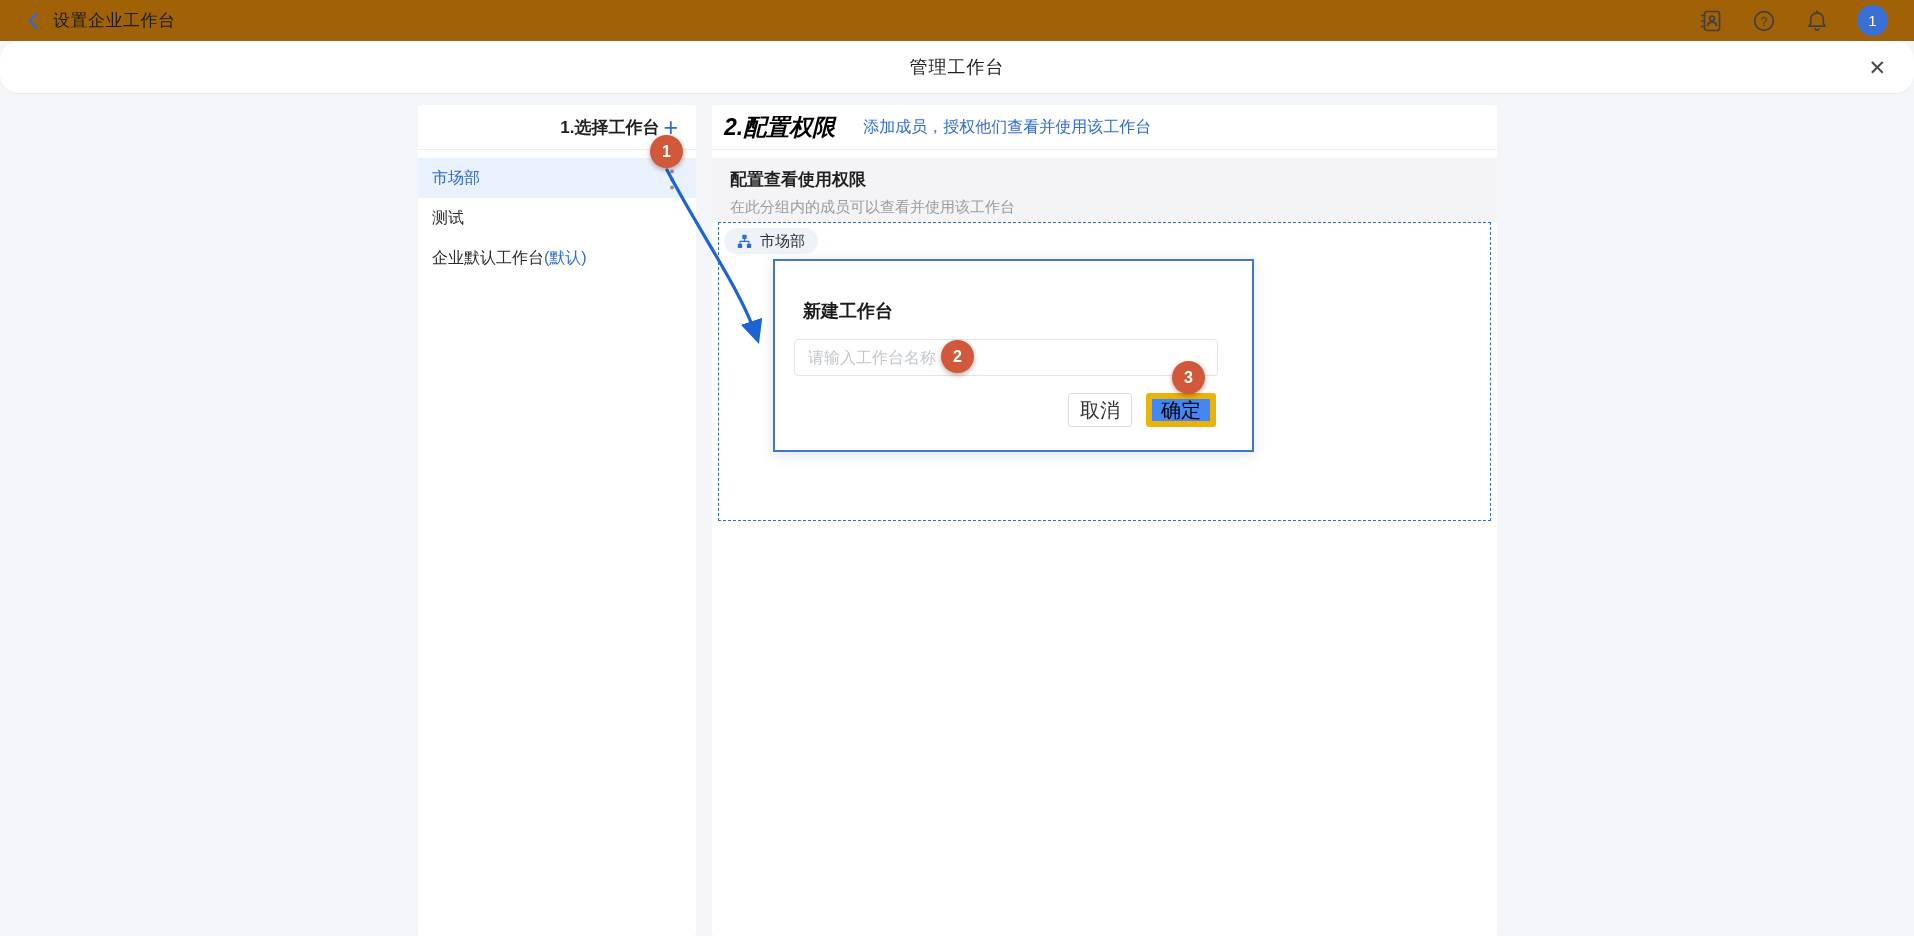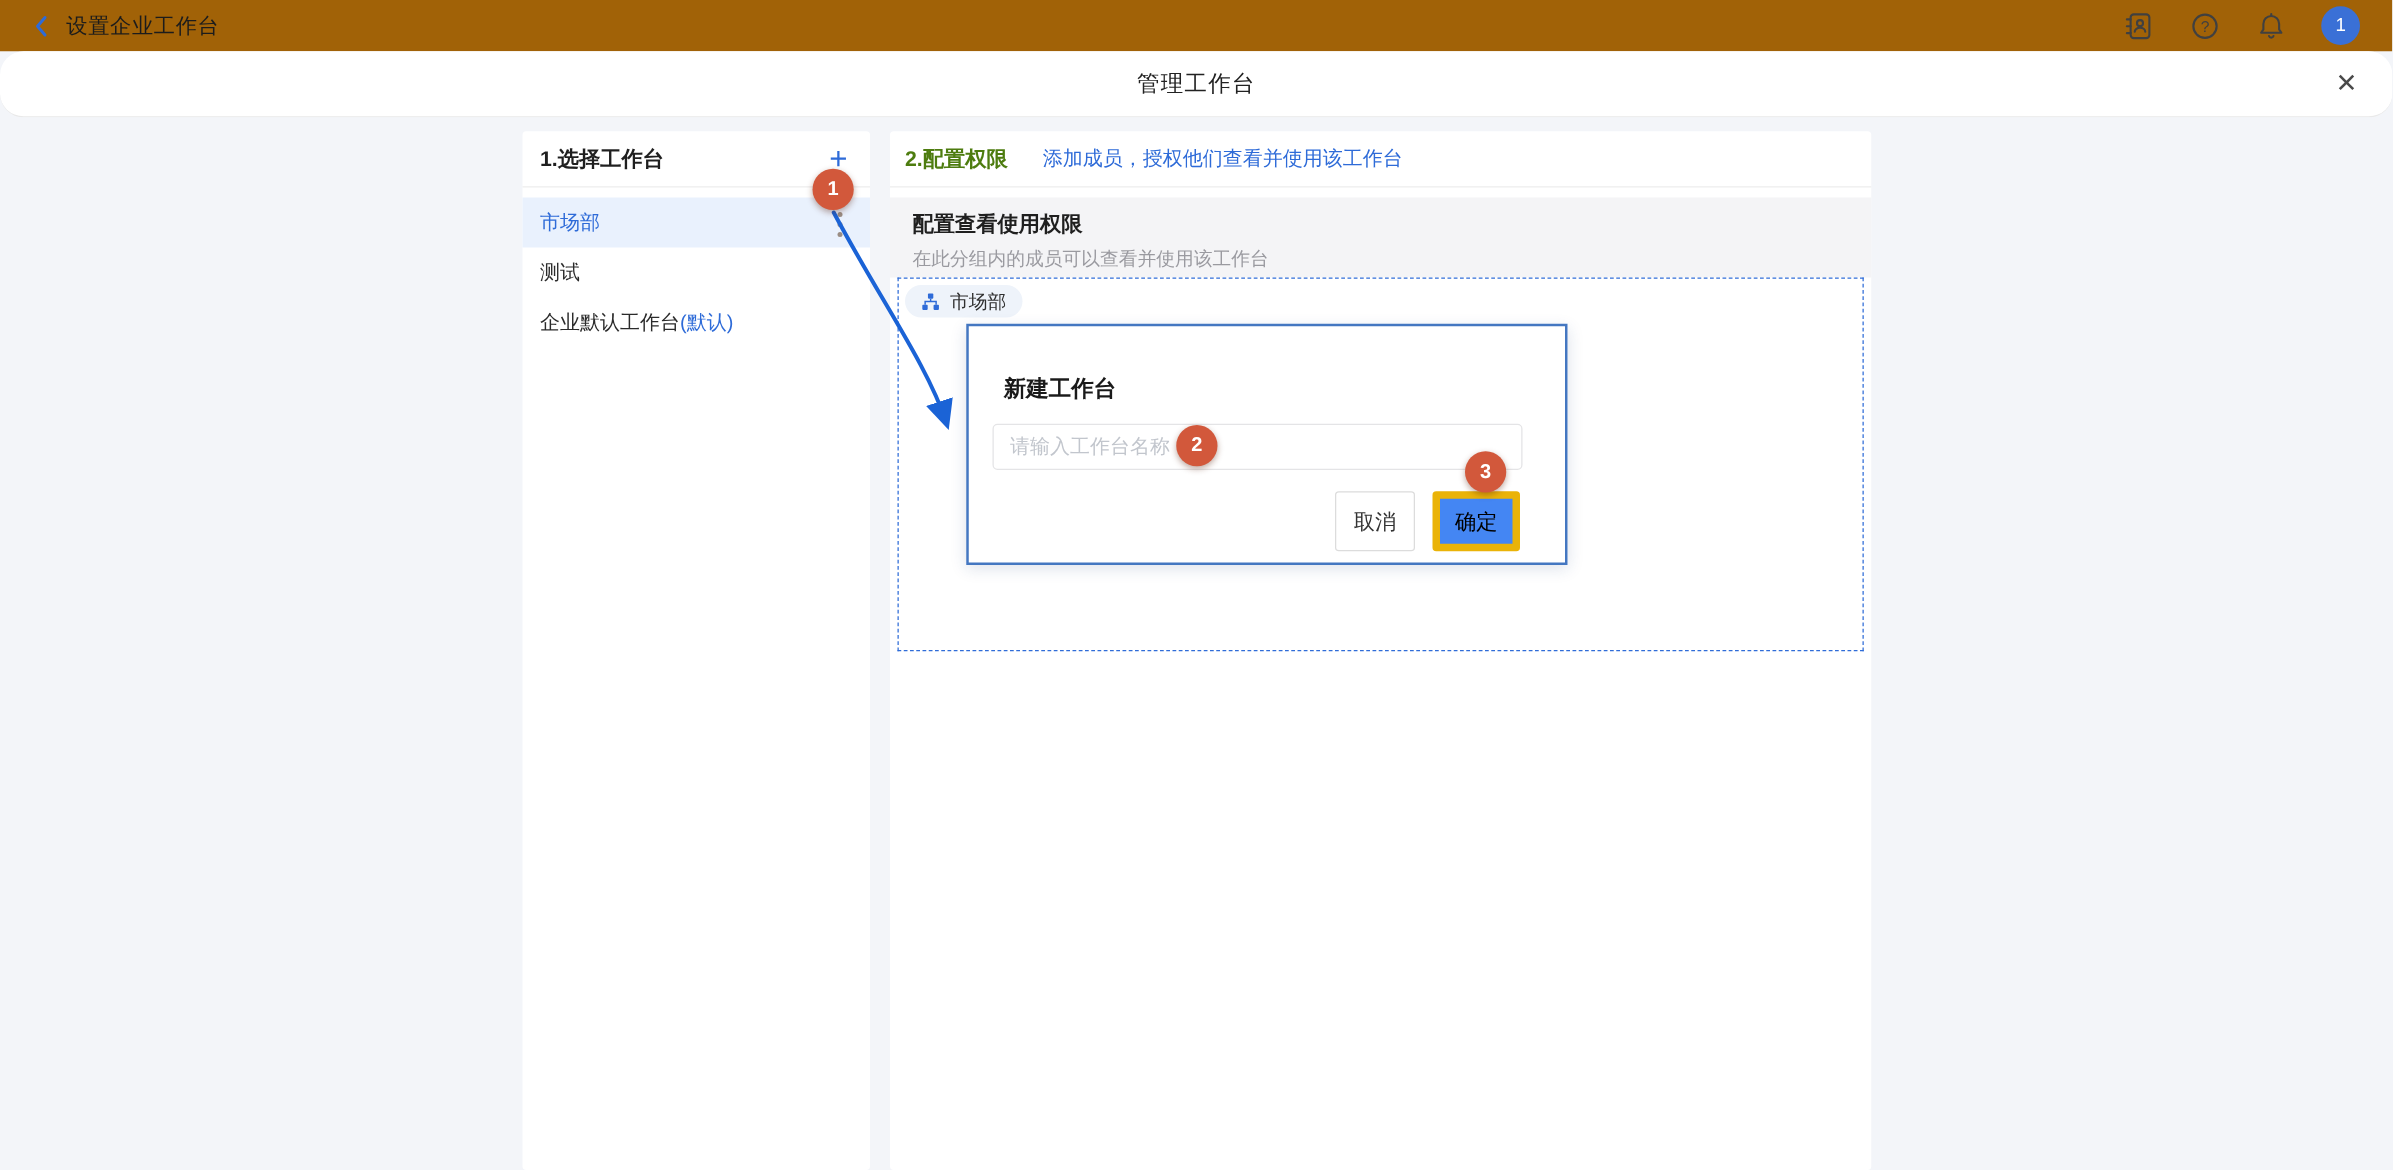--- a/index.html
+++ b/index.html
@@ -32,21 +32,21 @@
     border-bottom:1px solid #e9e9e9; display:flex; align-items:center; justify-content:center;border-radius:19px;
   }
   .doc-title { font-size:18px; color:#222; font-weight:500; letter-spacing:1px; }
   .close-x {
     position:absolute; right:28px; top:50%; transform:translateY(-50%);
     font-size:21px; color:#4a4a4a; cursor:pointer; line-height:1;
   }
 
   
   .panel { background:#fff; border-radius:3px; position:absolute; top:105px; bottom:0; }
-  .panel-left { left:418px; width:278px; }
+  .panel-left { left:418px; width:278px;text-align:right; }
   .panel-hd {
     height:45px; border-bottom:1px solid #ededed; display:flex; align-items:center; padding:0 14px;
   }
   .panel-hd-title { font-size:17px; font-weight:700; color:#1f1f1f; flex:1; }
   .plus-btn { font-size:25px; font-weight:300; color:#2e6bd8; cursor:pointer; line-height:1; padding:0 4px; }
   .ws-list { padding-top:8px; }
   .ws-row {
     height:40px; display:flex; align-items:center; padding:0 14px;
     font-size:16px; color:#2b2b2b; cursor:pointer; position:relative;
   }
@@ -56,21 +56,21 @@
     position:absolute; right:22px; top:50%; transform:translateY(-42%);
     display:flex; flex-direction:column; gap:4px; cursor:pointer;
   }
   .dots i { width:4px; height:4px; border-radius:50%; background:#9a8d84; display:block; }
 
   
   .panel-right { left:712px; width:785px; }
   .panel-hd2 {
     height:45px; border-bottom:1px solid #ededed; display:flex; align-items:center; padding:0 12px; gap:15px;
   }
-  .panel-hd2-title { font-size:17px; font-weight:700; color:#4d7c0f; }
+  .panel-hd2-title { font-size:23px; font-weight:700; color:#000000;font-style:italic; }
   .panel-hd2-link { font-size:16px; color:#2e6bd8; cursor:pointer;margin-left:13px; }
   .gray-block { margin-top:8px; height:64px; background:#f4f4f6; padding:10px 18px; }
   .gray-title { font-size:17px; font-weight:700; color:#1f1f1f; }
   .gray-desc { font-size:15px; color:#9a9aa0; margin-top:7px; }
   .dashed-box {
     margin:0 6px; height:299px; border:1px dashed #2f6cd8; background:#fff; padding:5px;
   }
   .org-pill {
     display:inline-flex; align-items:center; gap:8px; height:26px; padding:0 13px;
     background:#eef3fa; border-radius:14px; font-size:15px; color:#2f2f2f; cursor:pointer;
@@ -83,21 +83,21 @@
   }
   .dlg-title { position:absolute; left:28px; top:38px; font-size:18px; font-weight:700; color:#1a1a1a; }
   .dlg-input {
     position:absolute; left:19px; top:78px; width:424px; height:37px;
     border:1px solid #e4e4e6; border-radius:4px; padding:0 13px; font-size:16px; color:#7f1d1d;
     outline:none; font-family:inherit; background:#fff;
   }
   .dlg-input::placeholder { color:#c2c6cd; }
   .dlg-btns { position:absolute; right:36px; top:132px; display:flex; gap:14px; }
   .btn {
-    height:48px; font-size:17px; border-radius:3px; display:flex; align-items:center;
+    height:34px; font-size:20px; border-radius:3px; display:flex; align-items:center;
     justify-content:center; cursor:pointer; font-family:inherit;
   }
   .btn-cancel { width:64px; background:#fff; border:1px solid #dcdcdc; color:#333; }
   .btn-ok { width:70px; background:#4486f3; border:6px solid #eab308; color:#000000; }
 
   
   .step-badge {
     position:absolute; width:33px; height:33px; border-radius:50%; background:#d2583b;
     color:#fff; font-size:16px; font-weight:700; display:flex; align-items:center;
     justify-content:center; box-shadow:0 2px 5px rgba(90,35,15,.4); z-index:30;

